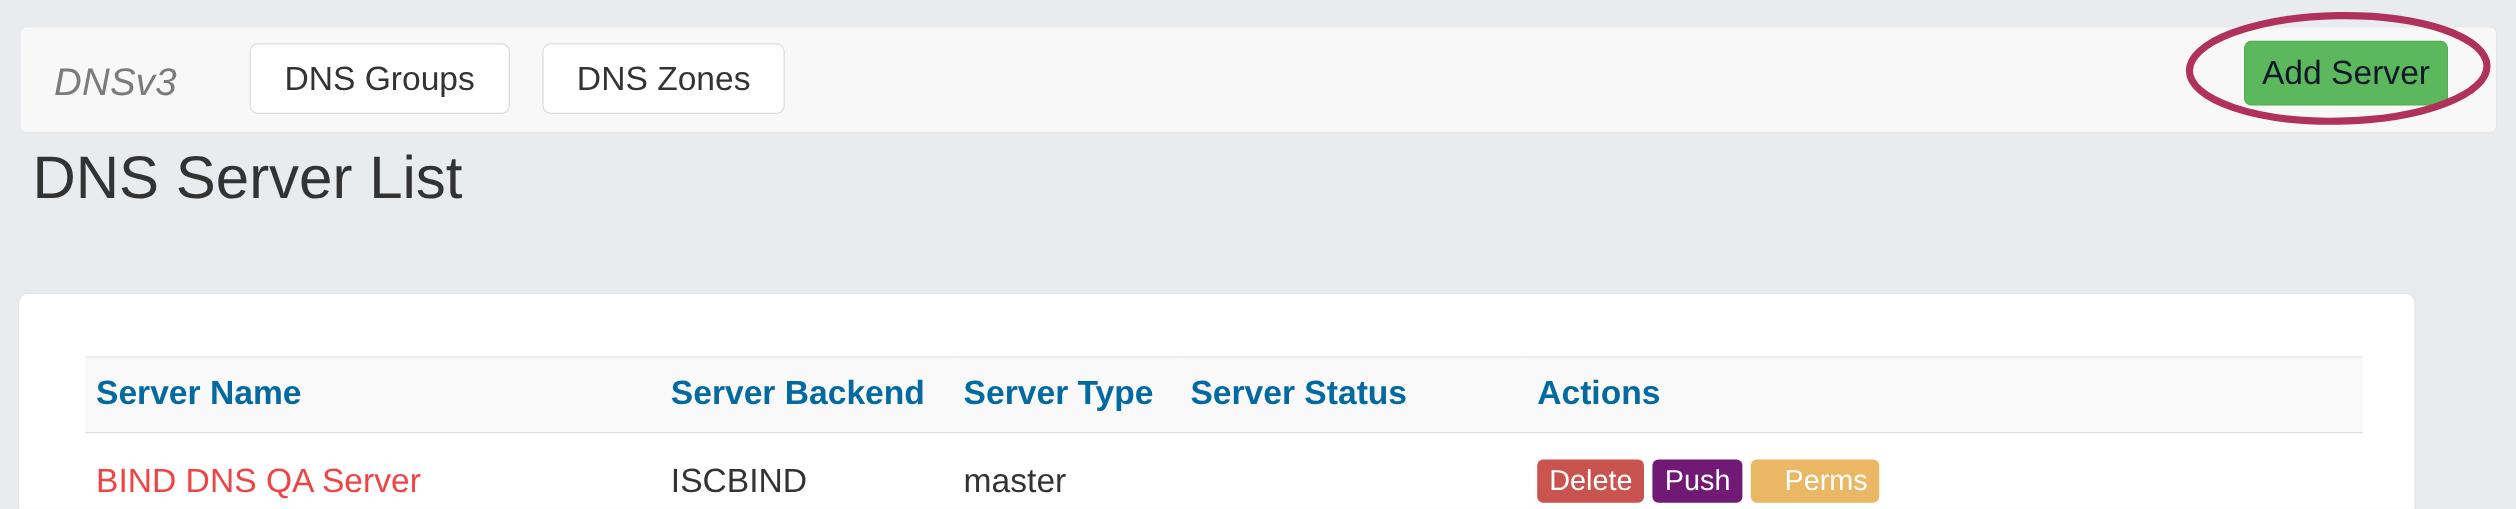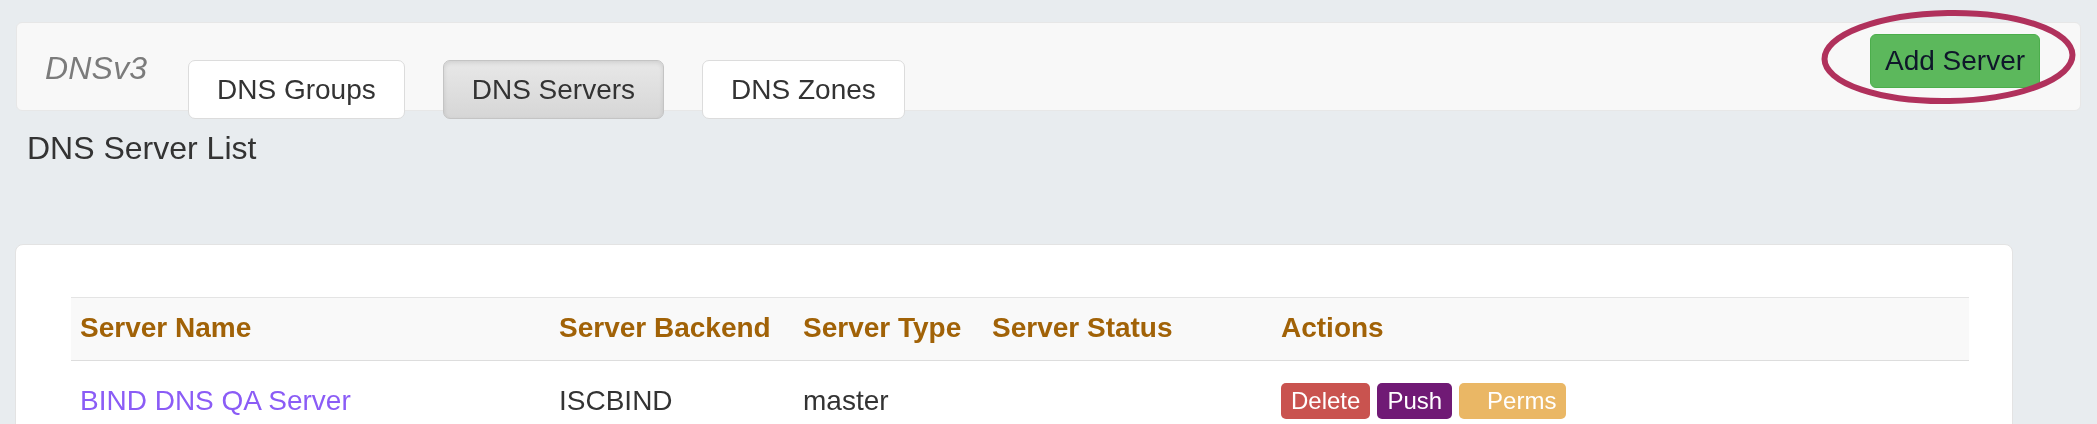--- a/index.html
+++ b/index.html
@@ -34,25 +34,24 @@
     top: 28px;
     font-size: 32px;
     color: #7b7b7b;
     line-height: 34px;
     letter-spacing: 0.2px;
     white-space: nowrap;
     font-style: italic;
   }
   .nav-buttons {
     position: absolute;
-    left: 171px;
+    left: 191px;
     top: 13px;
     display: flex;
-    gap: 38px;
-    margin-top: 24px;
+    gap: 27px;
   }
   .nav-btn {
     height: 59px;
     padding: 0 28px;
     display: flex;
     align-items: center;
     justify-content: center;
     font-size: 28px;
     color: #333333;
     background: #ffffff;
@@ -95,21 +94,21 @@
     width: 259px;
     height: 98px;
     pointer-events: none;
   }
 
   
   .page-title {
     position: absolute;
     left: 27px;
     top: 121px;
-    font-size: 32px;
+    font-size: 50px;
     color: #333333;
     line-height: 54px;
     white-space: nowrap;
   }
 
   
   .card {
     position: absolute;
     left: 15px;
     top: 244px;
@@ -132,21 +131,21 @@
     width: 100%;
     border-collapse: collapse;
     table-layout: fixed;
   }
   table.data-table thead tr {
     background: #f9f9f9;
   }
   table.data-table th {
     text-align: left;
     font-size: 28px;
-    color: #a16207;
+    color: #0369a1;
     font-weight: bold;
     padding: 14px 0 16px 9px;
     border-top: 1px solid #e4e4e4;
     border-bottom: 1px solid #dddddd;
     white-space: nowrap;
   }
   table.data-table td {
     text-align: left;
     font-size: 28px;
     color: #333333;
@@ -155,21 +154,21 @@
     white-space: nowrap;
     vertical-align: middle;
   }
   .col-name   { width: 470px; }
   .col-backend{ width: 235px; }
   .col-type   { width: 180px; }
   .col-status { width: 280px; }
   .col-actions{ width: auto; }
 
   .server-link {
-    color: #8b5cf6;
+    color: #ef4444;
     text-decoration: none;
     cursor: pointer;
   }
 
   .action-buttons {
     display: flex;
     gap: 7px;
     align-items: center;
   }
   .act-btn {
@@ -193,21 +192,20 @@
 </style>
 </head>
 <body>
 
 <div class="navbar">
 
   <div class="brand">DNSv3</div>
 
   <div class="nav-buttons">
     <div class="nav-btn">DNS Groups</div>
-    <div class="nav-btn active">DNS Servers</div>
     <div class="nav-btn">DNS Zones</div>
   </div>
 
   <div class="add-server-btn">Add Server</div>
 </div>
 
 <div class="annotation-ellipse">
   <svg width="259" height="98" viewBox="0 0 259 98" xmlns="http://www.w3.org/2000/svg">
     <ellipse cx="129.5" cy="49" rx="124" ry="44" fill="none" stroke="#b0315c" stroke-width="6" transform="rotate(-1 129.5 49)"></ellipse>
   </svg>

